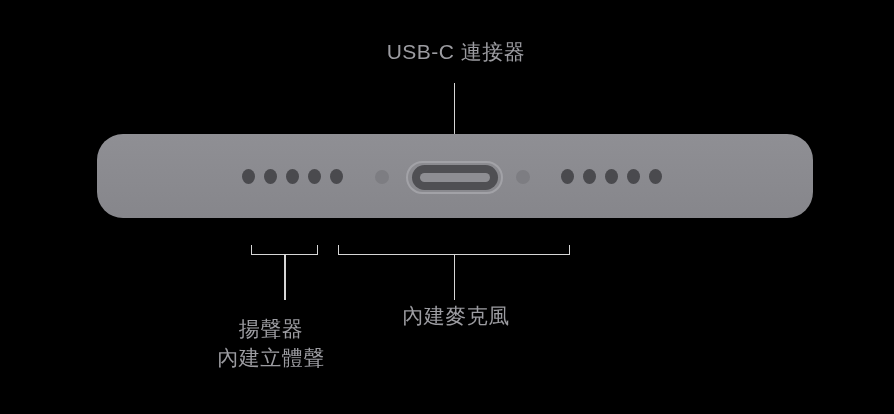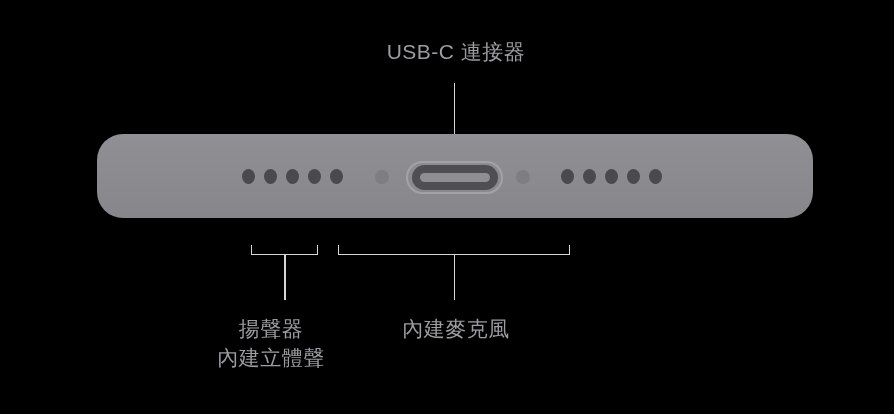--- a/index.html
+++ b/index.html
@@ -16,21 +16,21 @@
     color:var(--text,#9c9ca1);
     font-size:21px;
     line-height:29px;
     text-align:center;
     transform:translateX(-50%);
     white-space:nowrap;
     letter-spacing:0.5px;
   }
   .usb-label{left:456px;top:37px;}
   .speakers-label{left:271px;top:314px;}
-  .mic-label{left:456px;top:314px;text-align:center;}
+  .mic-label{left:456px;top:301px;text-align:center;}
 
   
   .usb-line{
     position:absolute;left:453.5px;top:83px;
     width:1.5px;height:91px;
     background:var(--line,#d6d6d6);
   }
   .usb-dot{
     position:absolute;left:451.5px;top:171px;
     width:6px;height:6px;border-radius:50%;

